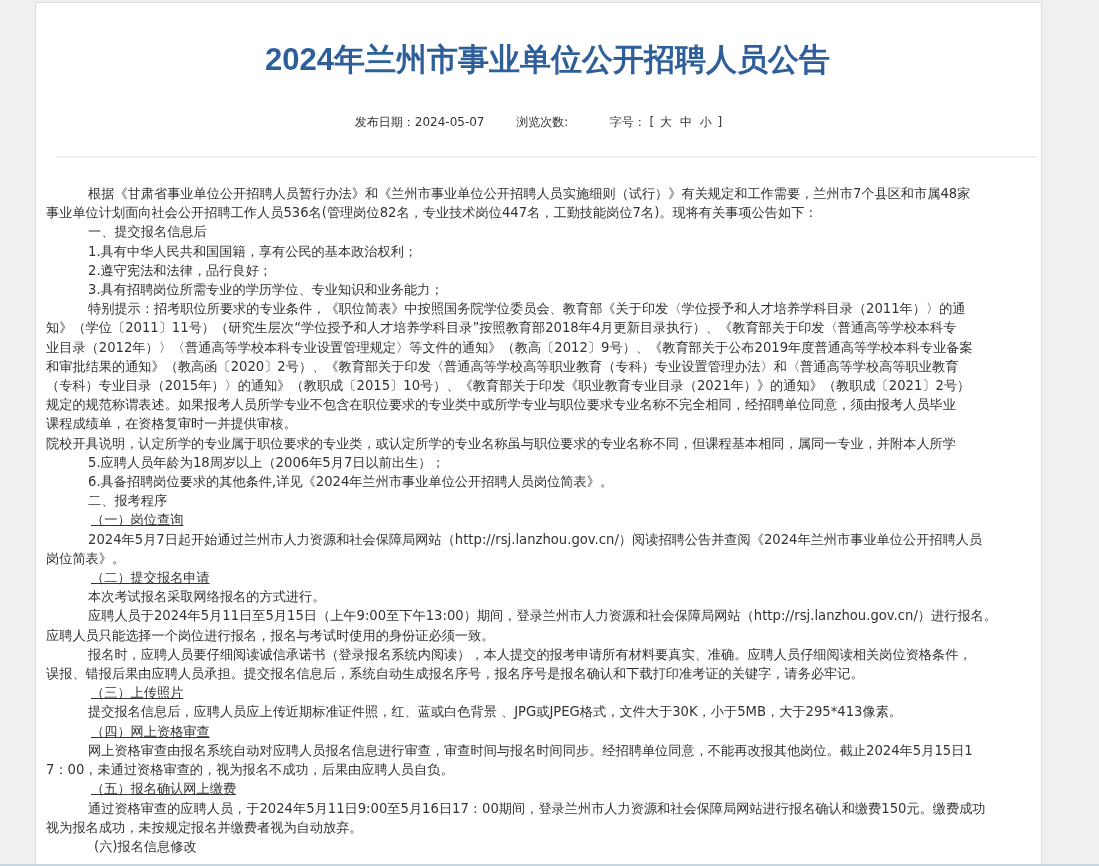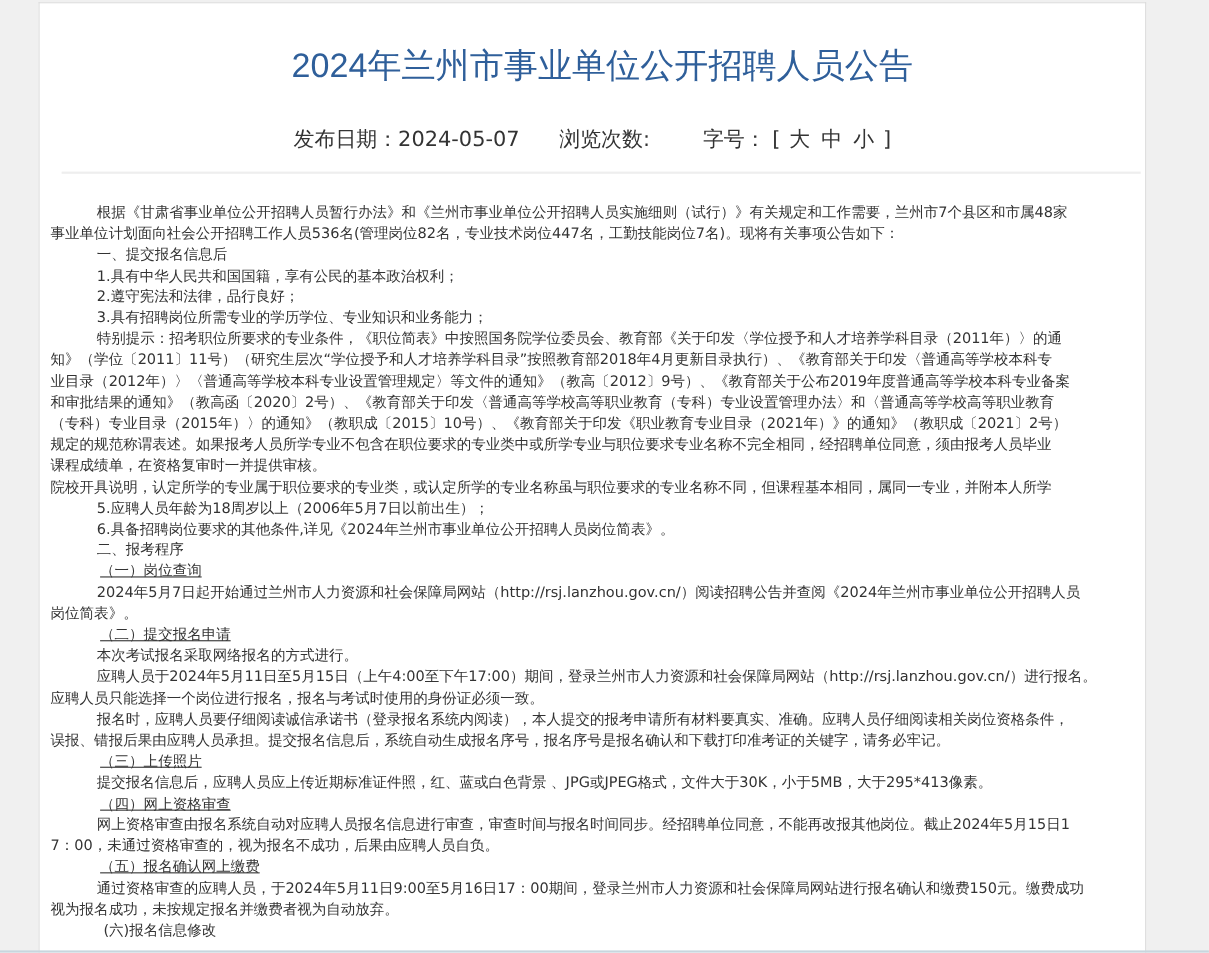--- a/index.html
+++ b/index.html
@@ -28,32 +28,32 @@
       box-sizing: border-box;
       overflow: hidden;
     }
     .title {
       position: absolute;
       left: 18px;
       right: 0;
       top: 36px;
       text-align: center;
       font-size: 31px;
-      font-weight: normal;
+      font-weight: bold;
       color: #2f5f9a;
       letter-spacing: 0px;
       font-family: "Liberation Sans", "DejaVu Sans", sans-serif;
     }
     .meta {
       position: absolute;
       left: 0;
       right: 0;
       top: 111px;
       text-align: center;
-      font-size: 19px;
+      font-size: 12px;
       color: #333;
     }
     .meta span { display: inline-block; }
     .meta .gap1 { width: 24px; }
     .meta .gap2 { width: 30px; }
     .meta a {
       color: #333;
       text-decoration: none;
       cursor: pointer;
       margin: 0 2px;
@@ -130,21 +130,21 @@
       <p>课程成绩单，在资格复审时一并提供审核。</p>
       <p>院校开具说明，认定所学的专业属于职位要求的专业类，或认定所学的专业名称虽与职位要求的专业名称不同，但课程基本相同，属同一专业，并附本人所学</p>
       <p class="ind">5.应聘人员年龄为18周岁以上（2006年5月7日以前出生）；</p>
       <p class="ind">6.具备招聘岗位要求的其他条件,详见《2024年兰州市事业单位公开招聘人员岗位简表》。</p>
       <p class="ind">二、报考程序</p>
       <p class="ind-sub2">（一）岗位查询</p>
       <p class="ind">2024年5月7日起开始通过兰州市人力资源和社会保障局网站（http://rsj.lanzhou.gov.cn/）阅读招聘公告并查阅《2024年兰州市事业单位公开招聘人员</p>
       <p>岗位简表》。</p>
       <p class="ind-sub2">（二）提交报名申请</p>
       <p class="ind">本次考试报名采取网络报名的方式进行。</p>
-      <p class="ind">应聘人员于2024年5月11日至5月15日（上午4:00至下午17:00）期间，登录兰州市人力资源和社会保障局网站（http://rsj.lanzhou.gov.cn/）进行报名。</p>
+      <p class="ind">应聘人员于2024年5月11日至5月15日（上午9:00至下午13:00）期间，登录兰州市人力资源和社会保障局网站（http://rsj.lanzhou.gov.cn/）进行报名。</p>
       <p>应聘人员只能选择一个岗位进行报名，报名与考试时使用的身份证必须一致。</p>
       <p class="ind">报名时，应聘人员要仔细阅读诚信承诺书（登录报名系统内阅读），本人提交的报考申请所有材料要真实、准确。应聘人员仔细阅读相关岗位资格条件，</p>
       <p>误报、错报后果由应聘人员承担。提交报名信息后，系统自动生成报名序号，报名序号是报名确认和下载打印准考证的关键字，请务必牢记。</p>
       <p class="ind-sub2">（三）上传照片</p>
       <p class="ind">提交报名信息后，应聘人员应上传近期标准证件照，红、蓝或白色背景 、JPG或JPEG格式，文件大于30K，小于5MB，大于295*413像素。</p>
       <p class="ind-sub2">（四）网上资格审查</p>
       <p class="ind">网上资格审查由报名系统自动对应聘人员报名信息进行审查，审查时间与报名时间同步。经招聘单位同意，不能再改报其他岗位。截止2024年5月15日1</p>
       <p>7：00，未通过资格审查的，视为报名不成功，后果由应聘人员自负。</p>
       <p class="ind-sub2">（五）报名确认网上缴费</p>
       <p class="ind">通过资格审查的应聘人员，于2024年5月11日9:00至5月16日17：00期间，登录兰州市人力资源和社会保障局网站进行报名确认和缴费150元。缴费成功</p>

